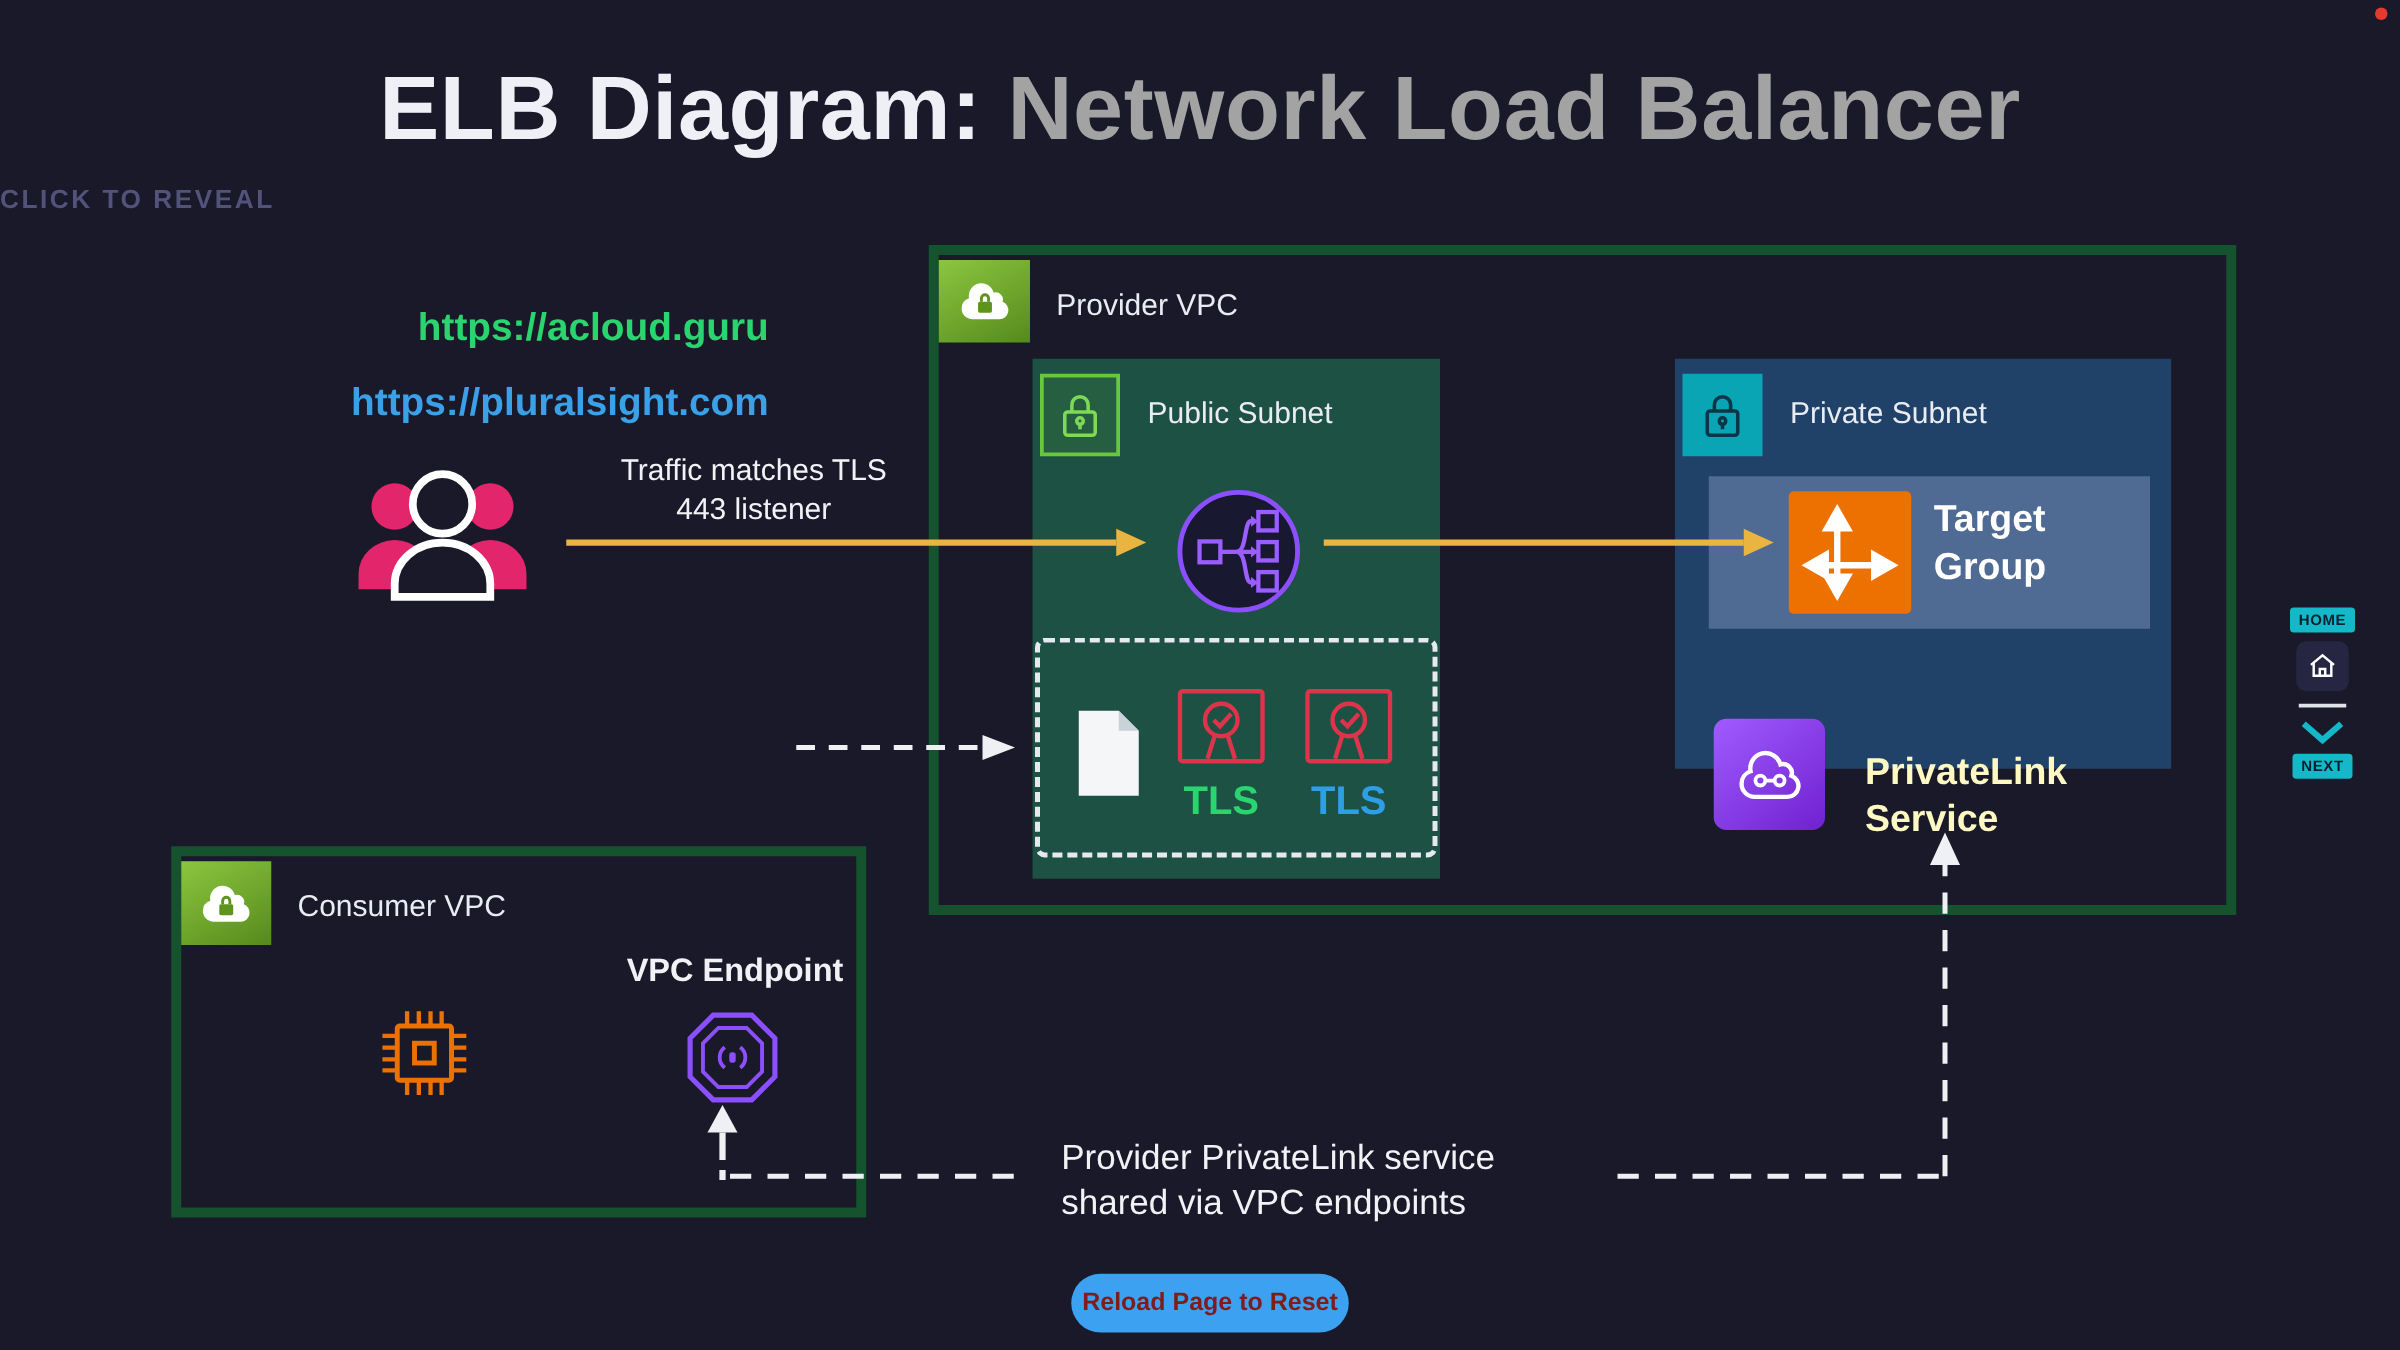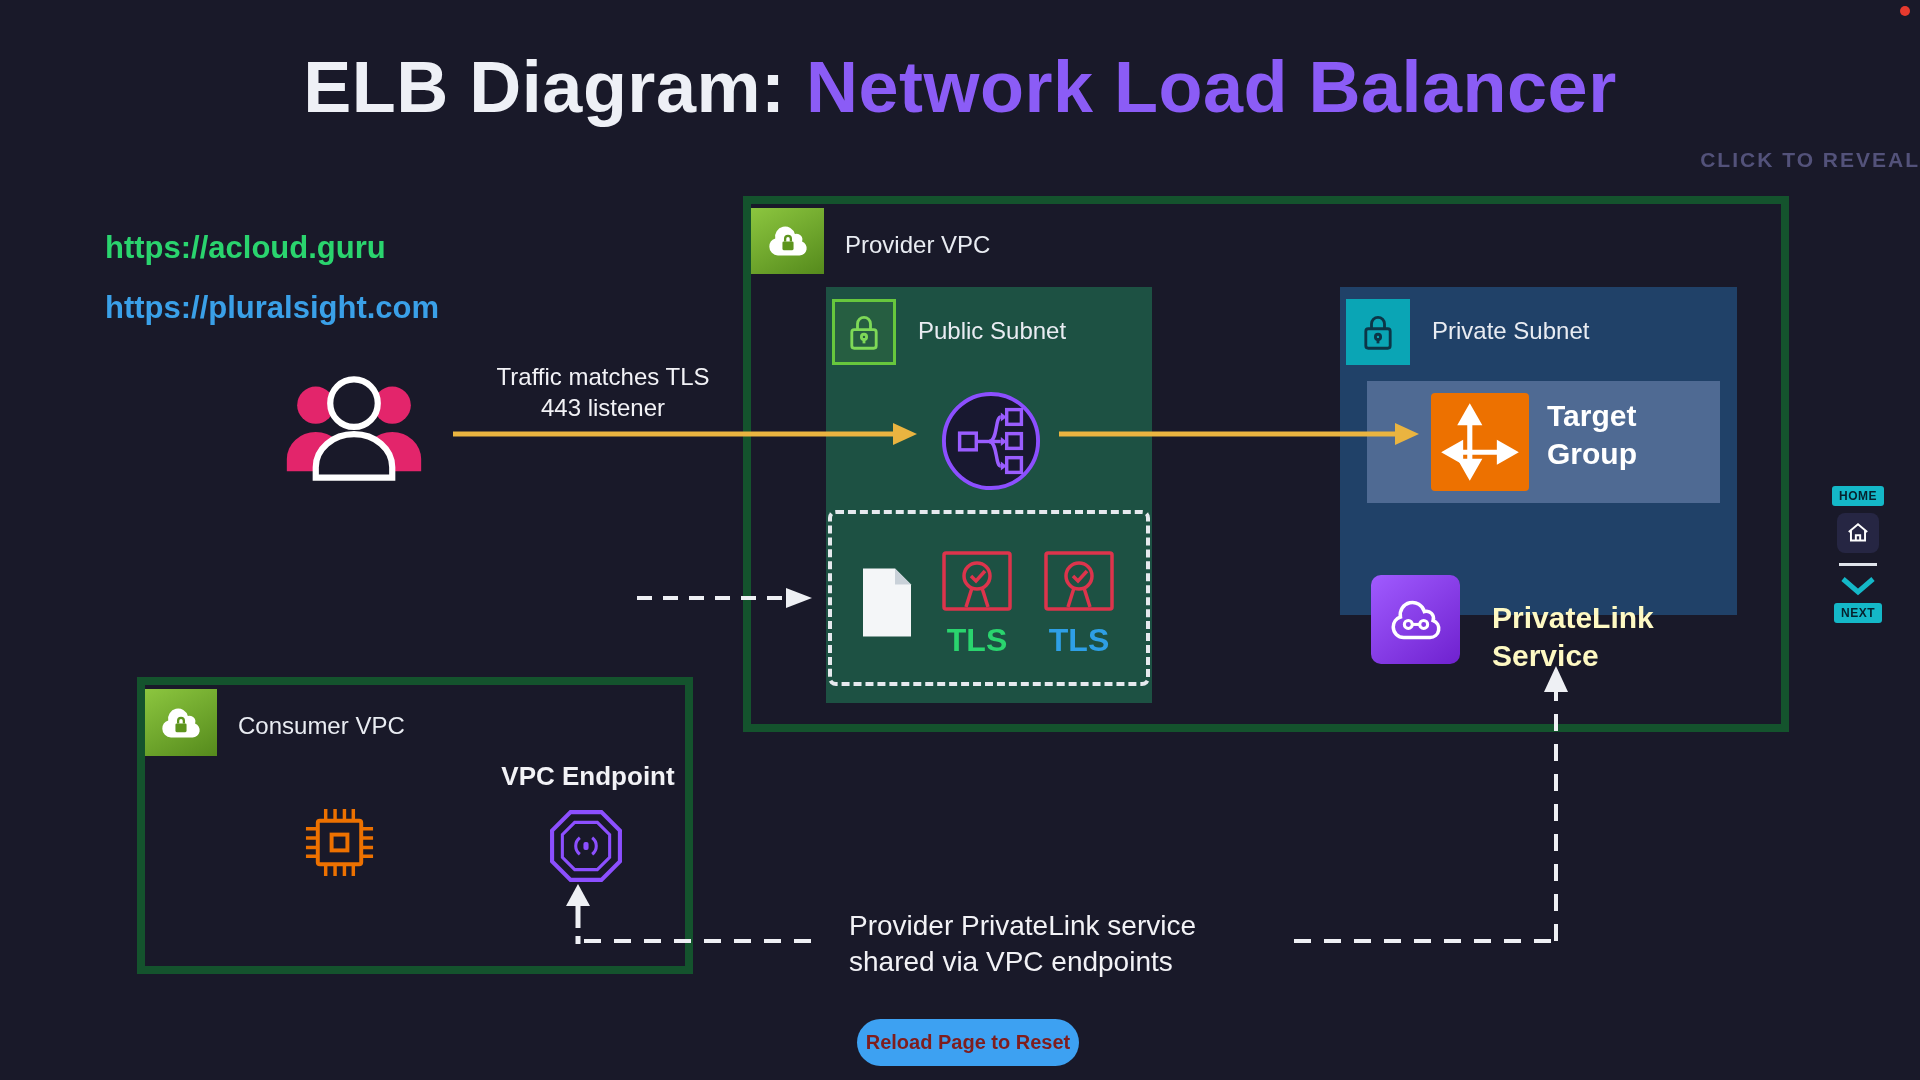--- a/index.html
+++ b/index.html
@@ -2,24 +2,24 @@
 <html><head>
 <meta charset="utf-8">
 <style>
   *{margin:0;padding:0;box-sizing:border-box}
   html,body{background:#0d0d16}
   .stage{position:relative;width:1920px;height:1080px;background:#191929;overflow:hidden;
          font-family:"Liberation Sans",sans-serif;color:#e9ecf2}
   .abs{position:absolute}
 
   .title{top:46px;left:0;width:100%;text-align:center;font-size:72px;font-weight:bold;color:#eef0f6;letter-spacing:.5px}
-  .title .hl{color:#8b5cf6}
-  .subtitle{top:148px;left:0;width:100%;text-align:right;font-size:21px;font-weight:bold;color:#53527a;letter-spacing:2px}
-
-  .links{top:230px;left:105px;width:510px;text-align:left}
+  .title .hl{color:#a3a3a3}
+  .subtitle{top:148px;left:0;width:100%;text-align:left;font-size:21px;font-weight:bold;color:#53527a;letter-spacing:2px}
+
+  .links{top:244px;left:105px;width:510px;text-align:right}
   .link{display:block;font-weight:bold;text-decoration:none;font-size:31px;cursor:pointer}
   .link-green{color:#2ad46e;margin-bottom:24px}
   .link-blue{color:#3aa0e8}
 
   .users-icon{left:276px;top:368px;width:156px;height:124px}
 
   .note{font-weight:normal;color:#f2f2f6;line-height:1.28}
   .note-line{display:block;white-space:nowrap}
   .traffic-note{left:468px;top:362px;width:270px;text-align:center;font-size:24px}
   .sni-note{left:145px;top:561px;font-size:28px}

